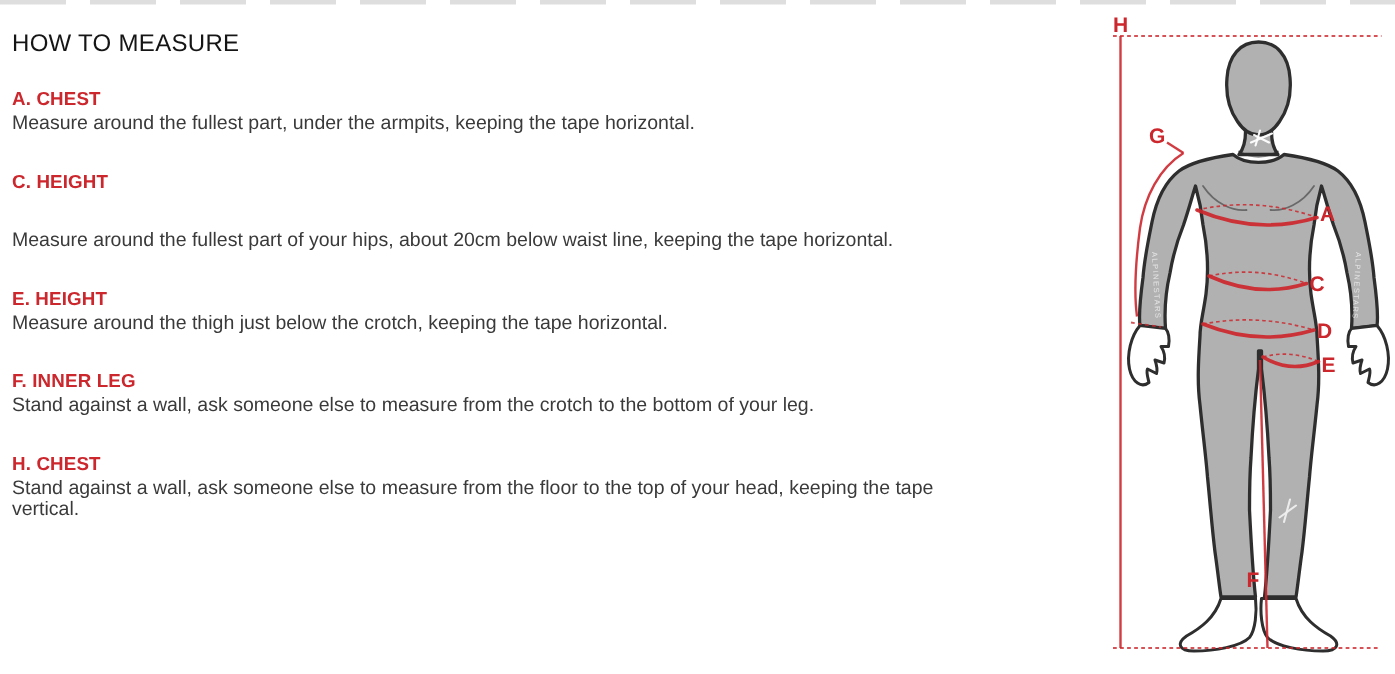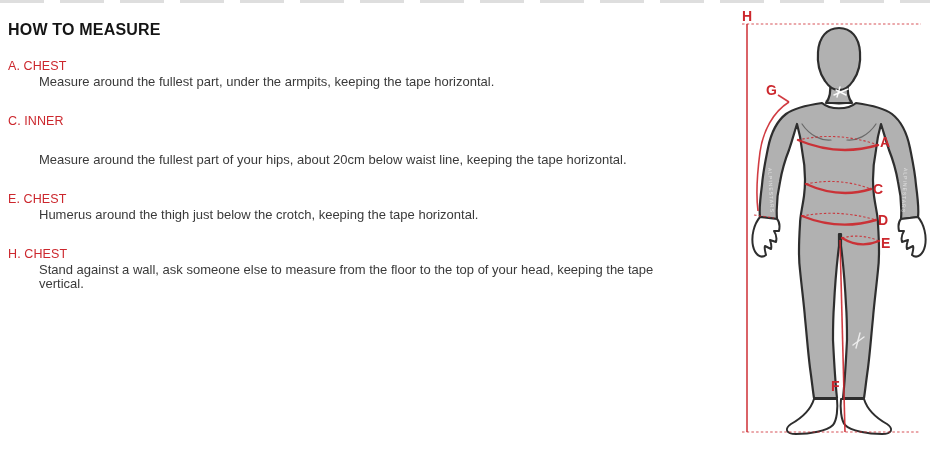--- a/index.html
+++ b/index.html
@@ -19,30 +19,30 @@
     overflow:hidden;
   }
   .top-strip{
     position:absolute;left:0;top:0;width:930px;height:3px;
     background:repeating-linear-gradient(90deg,#dedede 0 44px,#ffffff 44px 60px);
   }
   .content{
     position:absolute;left:8px;top:20px;width:660px;
   }
   h1.page-title{
-    font-size:16px;font-weight:bold;color:var(--heading);
+    font-size:16px;font-weight:normal;color:var(--heading);
     letter-spacing:.2px;line-height:19px;margin:0 0 20px 0;
   }
   .measure-section{margin-bottom:25px;}
   .measure-section h2{
-    font-size:12.5px;font-weight:normal;color:var(--accent);
+    font-size:12.5px;font-weight:bold;color:var(--accent);
     line-height:14px;margin:0 0 2px 0;letter-spacing:.1px;
   }
   .measure-section p{
-    font-size:13px;color:var(--body-text);line-height:14px;margin-left:31px;
+    font-size:13px;color:var(--body-text);line-height:14px;
   }
   .diagram{
     position:absolute;left:720px;top:0;width:210px;height:449px;
   }
   
   .fig-fill{fill:var(--fig-gray);stroke:var(--fig-outline);stroke-width:2.2;stroke-linejoin:round;}
   .fig-white{fill:#ffffff;stroke:var(--fig-outline);stroke-width:2;stroke-linejoin:round;}
   .crease{fill:none;stroke:var(--fig-outline);stroke-width:1.2;opacity:.55;stroke-linecap:round;}
   .red-solid{fill:none;stroke:var(--accent);stroke-width:1.6;opacity:.9;}
   .red-dash{fill:none;stroke:var(--accent);stroke-width:1.2;opacity:.8;stroke-dasharray:2.5 2.2;}
@@ -58,28 +58,32 @@
 <div class="top-strip"></div>
 
 <div class="content">
   <h1 class="page-title">HOW TO MEASURE</h1>
 
   <section class="measure-section">
     <h2>A. CHEST</h2>
     <p>Measure around the fullest part, under the armpits, keeping the tape horizontal.</p>
   </section>
   <section class="measure-section">
-    <h2>C. INNER</h2>
+    <h2>C. HEIGHT</h2>
   </section>
   <section class="measure-section">
     <p>Measure around the fullest part of your hips, about 20cm below waist line, keeping the tape horizontal.</p>
   </section>
   <section class="measure-section">
-    <h2>E. CHEST</h2>
-    <p>Humerus around the thigh just below the crotch, keeping the tape horizontal.</p>
+    <h2>E. HEIGHT</h2>
+    <p>Measure around the thigh just below the crotch, keeping the tape horizontal.</p>
+  </section>
+  <section class="measure-section">
+    <h2>F. INNER LEG</h2>
+    <p>Stand against a wall, ask someone else to measure from the crotch to the bottom of your leg.</p>
   </section>
   <section class="measure-section">
   </section>
   <section class="measure-section">
     <h2>H. CHEST</h2>
     <p>Stand against a wall, ask someone else to measure from the floor to the top of your head, keeping the tape vertical.</p>
   </section>
 </div>
 
 <div class="diagram">

